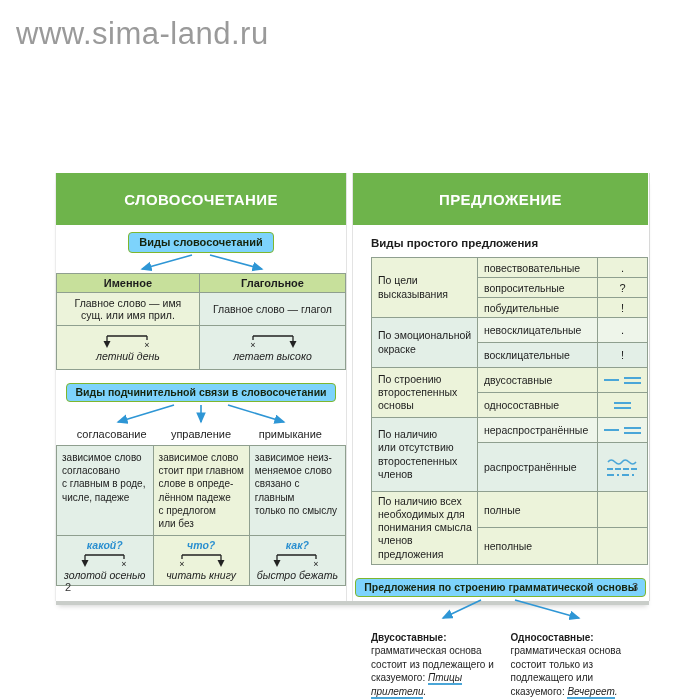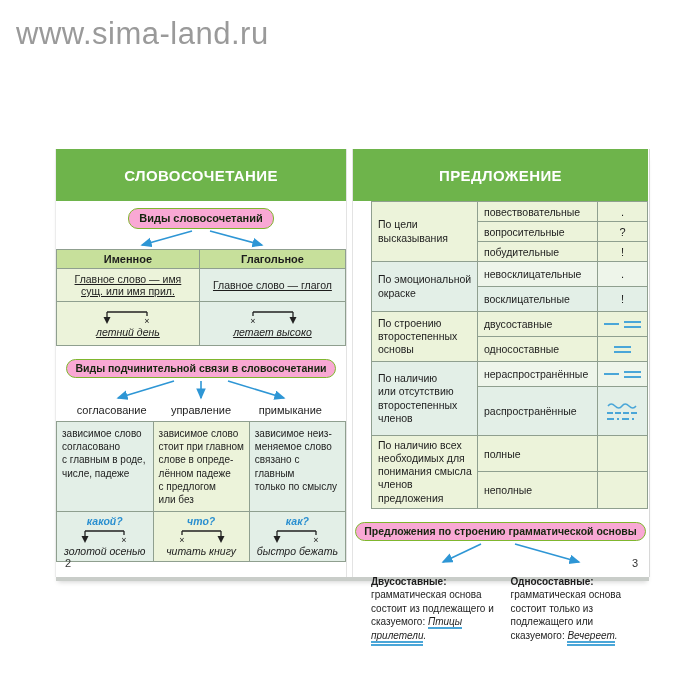--- a/index.html
+++ b/index.html
@@ -1,40 +1,40 @@
 <!DOCTYPE html>
 <html><head>
 <meta charset="utf-8">
 <style>
   html,body { margin:0; padding:0; }
   .canvas { position:relative; width:692px; height:700px; background:#ffffff;
             font-family:"Liberation Sans", sans-serif; color:#1d1d1d; overflow:hidden; }
   .watermark { position:absolute; left:16px; top:16px; font-size:31px; color:#9a9a9a; letter-spacing:.5px; }
 
-  .spread { position:absolute; left:55px; top:149px; width:593px; height:428px; display:flex;
+  .spread { position:absolute; left:55px; top:173px; width:593px; height:428px; display:flex;
             background:#fff; border-left:1px solid #ececec; border-right:1px solid #d8d8d8;
             box-shadow:0 5px 0 -1px #c9cdc9, 0 8px 5px -3px rgba(0,0,0,.18); }
   .page { position:relative; height:100%; background:#fff; }
   .page-left  { width:290px; border-right:1px solid #e3e3e3; }
   .page-right { width:295px; border-left:1px solid #e3e3e3; margin-left:5px; }
 
   .page-header { height:52px; background:#6eb44b; color:#fff; font-weight:bold; font-size:15px;
                  letter-spacing:.4px; display:flex; align-items:center; justify-content:center; }
 
-  .badge { display:block; width:max-content; max-width:95%; margin:7px auto 0; background:#f9a8d4;
-           border:1px solid #7fb62e; border-radius:10px; padding:3px 10px 4px; font-weight:bold;
+  .badge { display:block; width:max-content; max-width:95%; margin:7px auto 0; background:#7dd3fc;
+           border:1px solid #7fb62e; border-radius:4px; padding:3px 10px 4px; font-weight:bold;
            font-size:11px; color:#16250f; text-align:center; }
   .badge.sm { font-size:10.5px; padding:2px 8px 3px; }
 
   svg.arr { display:block; margin:0 auto; }
 
   table.grid { border-collapse:collapse; margin:0 auto; }
   table.grid th, table.grid td { border:1px solid #8f9f8f; }
   .t1 th { background:#c7e09b; width:133px; font-size:11px; font-weight:bold; padding:3px 14px; text-align:center; }
-  .t1 td { font-size:10.5px; text-align:center; vertical-align:middle; padding:4px 6px;text-decoration:underline; }
+  .t1 td { font-size:10.5px; text-align:center; vertical-align:middle; padding:4px 6px; }
   .cream { background:#ecf3da; }
   .mint  { background:#e3efe7; }
   .lite  { background:#eef5ea; }
   .pre { white-space:pre-line; }
 
   .exwrap { display:flex; flex-direction:column; align-items:center; gap:1px; padding:2px 0 3px; }
   .ex { font-style:italic; font-size:10.5px; }
   .q  { color:#2a8fd0; font-weight:bold; font-style:italic; font-size:10.5px; }
 
   .linkheads { display:flex; width:268px; margin:2px auto 5px; }
@@ -207,20 +207,21 @@
         </table>
 
       <div class="pagenum l">2</div>
     </div>
 
     <div class="page page-right">
       <div class="page-header">
         <span>ПРЕДЛОЖЕНИЕ</span>
       </div>
 
+      <div class="heading">Виды простого предложения</div>
 
       <table class="grid t3">
         <tbody>
             <tr>
           <td class="lbl cream pre" rowspan="3">По цели высказывания</td>
           <td class="nm cream">повествовательные</td>
           <td class="mk cream">.</td>
         </tr>
         <tr>
           <td class="nm cream">вопросительные</td>

